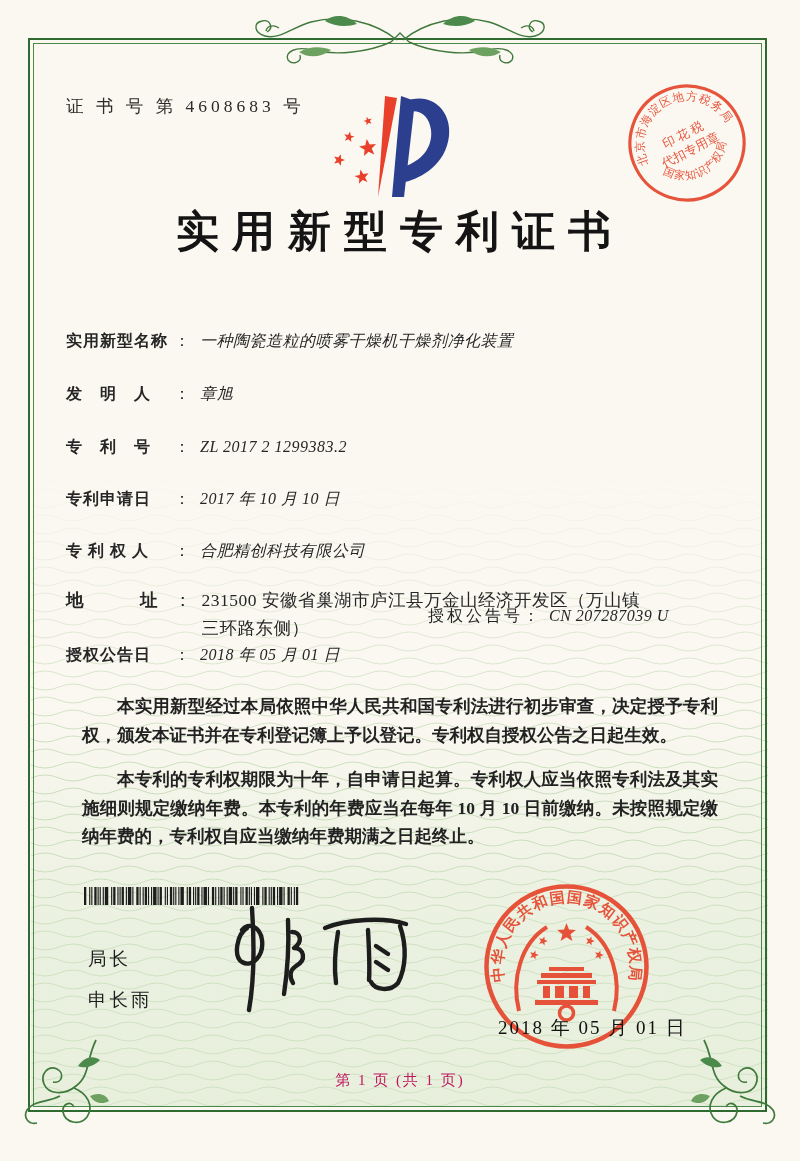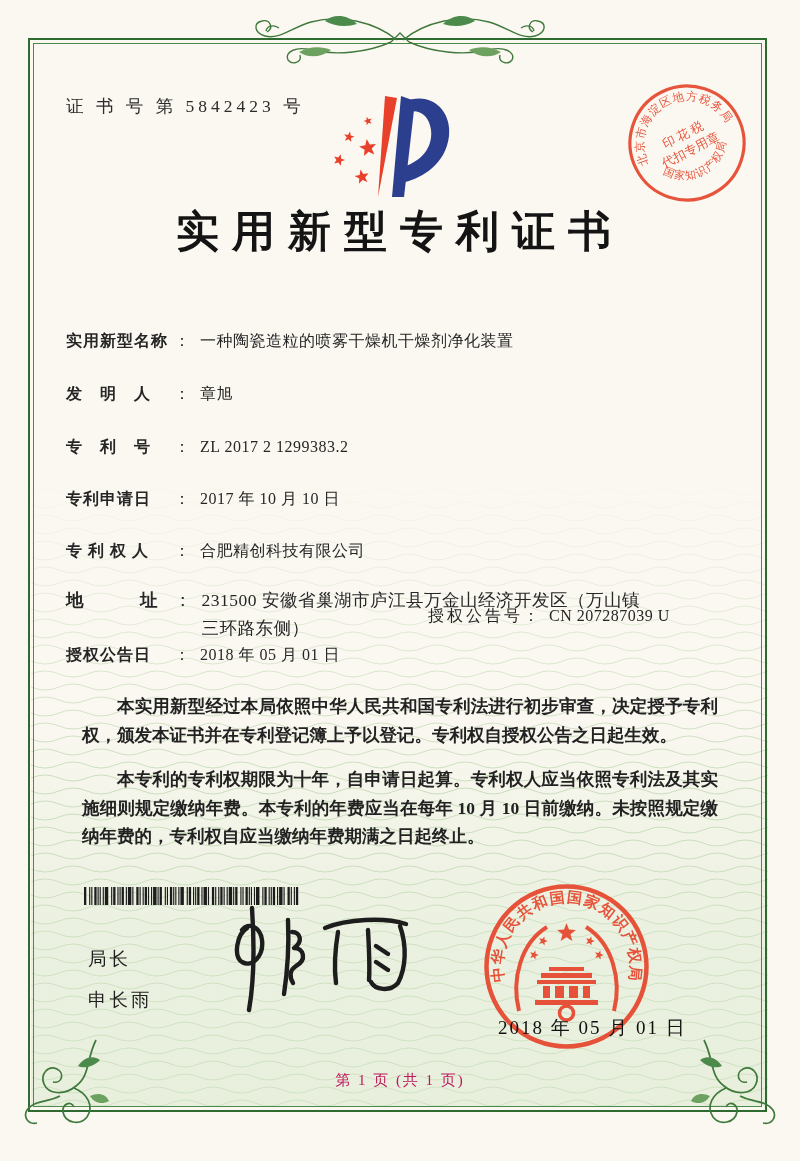--- a/index.html
+++ b/index.html
@@ -30,21 +30,21 @@
   }
   .content{z-index:2;}
   .cert-no{left:66px;top:94px;font-size:17.5px;letter-spacing:4px;color:#2b2b2b;}
   .title{
     left:0;top:203px;width:100%;text-align:center;
     font-size:43px;font-weight:700;letter-spacing:13px;color:#141414;
   }
   .frow{position:absolute;left:66px;white-space:nowrap;}
   .flabel{display:inline-block;width:108px;letter-spacing:1px;font-weight:bold;}
   .fcolon{margin-right:10px;}
-  .fvalue{letter-spacing:.5px;}
+  .fvalue{letter-spacing:.5px;font-style:italic;}
   .addr-wrap{position:absolute;left:66px;line-height:28px;}
   .addr-value{display:inline-block;vertical-align:top;letter-spacing:.5px;}
   .paras{left:66px;top:676px;width:668px;font-size:17.5px;line-height:28.6px;
     text-align:justify;color:#222;}
   .paras p{margin:16px;text-indent:2em;font-weight:bold;}
   .director{left:88px;font-size:18.5px;letter-spacing:3px;color:#1f1f1f;text-align:center;}
   .seal-date{left:498px;top:1015px;font-size:19px;letter-spacing:2px;color:#111;z-index:4;}
   .page-num{left:0;top:1071px;width:100%;text-align:center;font-size:15px;letter-spacing:2px;color:#be185d;}
   svg{display:block;}
 </style>
@@ -140,21 +140,21 @@
 <svg class="abs content" style="left:684px;top:1036px;z-index:4" width="100" height="100" viewBox="0 0 100 100">
   <g transform="translate(100,0) scale(-1,1)" stroke="#3f7a3c" fill="none" stroke-width="1.7">
     <path d="M 80 4 C 70 24, 74 40, 60 50 C 48 60, 32 58, 28 48 C 24 38, 32 29, 41 33 C 49 37, 46 48, 37 46"></path>
     <path d="M 58 52 C 72 58, 78 70, 71 81 C 64 90, 49 87, 47 76 C 46 68, 55 64, 58 71"></path>
     <path d="M 44 60 C 30 67, 18 64, 11 74 C 7 81, 12 89, 21 87"></path>
     <path d="M 62 30 C 68 21, 77 19, 84 24 C 77 31, 68 33, 62 30 Z" fill="#4c8a4b" stroke="none"></path>
     <path d="M 74 60 C 82 56, 90 58, 93 65 C 86 69, 78 67, 74 60 Z" fill="#6da15f" stroke="none"></path>
   </g>
 </svg>
 
-<div class="abs content cert-no">证 书 号 第 5842423 号</div>
+<div class="abs content cert-no">证 书 号 第 4608683 号</div>
 
 <svg id="logo" class="abs content" style="left:322px;top:84px" width="185" height="120" viewBox="0 0 185 120">
   <polygon points="56,113 63,12 75,14" fill="#e8402a"></polygon>
   <polygon points="70,113 79,12 93,17 82,113" fill="#2c3f8f"></polygon>
   <path d="M 82 18 C 108 6 130 26 127 52 C 124 80 100 94 83 98 L 81 83 C 100 77 111 63 109 46 C 107 29 94 23 81 30 Z" fill="#2c3f8f"></path>
 <polygon points="44.7,32.7 46.6,35.2 49.7,34.4 47.9,37.0 49.6,39.7 46.6,38.8 44.5,41.3 44.5,38.1 41.5,36.9 44.5,35.9" fill="#e8402a"></polygon>
     <polygon points="28.1,47.6 28.7,51.4 32.5,52.4 29.0,54.1 29.3,58.0 26.5,55.3 22.9,56.7 24.7,53.3 22.2,50.3 26.0,50.9" fill="#e8402a"></polygon>
     <polygon points="44.7,55.1 47.7,60.6 54.0,60.0 49.7,64.6 52.3,70.4 46.6,67.7 41.9,72.0 42.6,65.7 37.1,62.5 43.3,61.3" fill="#e8402a"></polygon>
     <polygon points="18.8,70.3 19.0,74.5 23.0,75.9 19.1,77.5 18.9,81.7 16.3,78.4 12.2,79.6 14.5,76.0 12.1,72.5 16.2,73.6" fill="#e8402a"></polygon>
     <polygon points="38.5,85.6 41.3,90.1 46.5,89.3 43.1,93.4 45.5,98.1 40.6,96.1 36.9,99.8 37.3,94.5 32.5,92.1 37.7,90.9" fill="#e8402a"></polygon>

